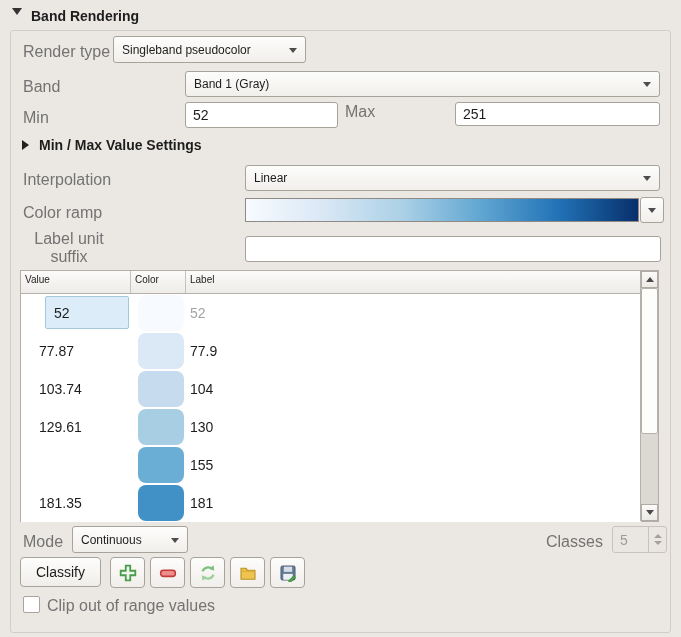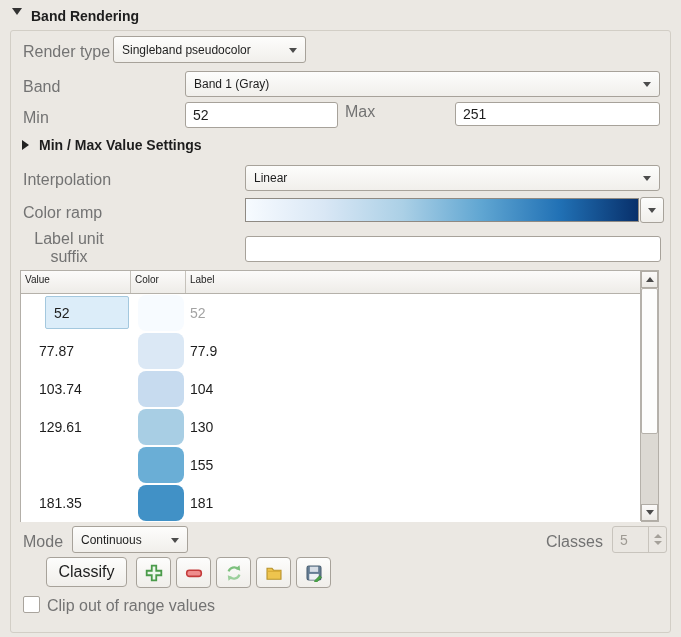--- a/index.html
+++ b/index.html
@@ -44,21 +44,21 @@
   
   .vscroll{position:absolute;right:0;top:0;width:18px;height:250px;border-left:1px solid #b5b1aa;background:#dcd9d3;box-sizing:border-box;}
   .sbtn{position:absolute;left:0;width:17px;height:17px;background:linear-gradient(#fbfaf9,#eceae6);border:1px solid #b0aca5;box-sizing:border-box;display:flex;align-items:center;justify-content:center;}
   .sbtn.up{top:0;}
   .sbtn.down{bottom:0;}
   .s-arr-up{width:0;height:0;border-left:4px solid transparent;border-right:4px solid transparent;border-bottom:5px solid #4a4a4a;}
   .s-arr-down{width:0;height:0;border-left:4px solid transparent;border-right:4px solid transparent;border-top:5px solid #4a4a4a;}
   .sthumb{position:absolute;left:0;top:17px;width:17px;height:146px;background:#fdfdfc;border:1px solid #b5b1aa;border-radius:2px;box-sizing:border-box;}
 
   
-  .btn{position:absolute;background:linear-gradient(#fdfdfc,#f0eeea);border:1px solid #a7a29a;border-radius:4px;box-sizing:border-box;display:flex;align-items:center;justify-content:center;font-size:16px;font-family:inherit;color:#1d1d1d;cursor:default;margin-left:26px;}
+  .btn{position:absolute;background:linear-gradient(#fdfdfc,#f0eeea);border:1px solid #a7a29a;border-radius:4px;box-sizing:border-box;display:flex;align-items:center;justify-content:center;font-size:14px;font-family:inherit;color:#1d1d1d;cursor:default;}
 
   
   .spin{position:absolute;left:612px;top:526px;width:55px;height:27px;background:#eae7e2;border:1px solid #c8c4bd;border-radius:3px;box-sizing:border-box;color:#9e9a93;display:flex;align-items:center;padding-left:7px;}
   .spin .spin-btns{position:absolute;right:0;top:0;bottom:0;width:17px;border-left:1px solid #c8c4bd;display:flex;flex-direction:column;align-items:center;justify-content:center;gap:3px;}
   .chev-up{width:0;height:0;border-left:4px solid transparent;border-right:4px solid transparent;border-bottom:4px solid #a5a19a;}
   .chev-down{width:0;height:0;border-left:4px solid transparent;border-right:4px solid transparent;border-top:4px solid #a5a19a;}
 
   .checkbox{position:absolute;left:23px;top:596px;width:17px;height:17px;background:#fff;border:1px solid #a9a49d;border-radius:2px;box-sizing:border-box;}
 </style>
 </head>

